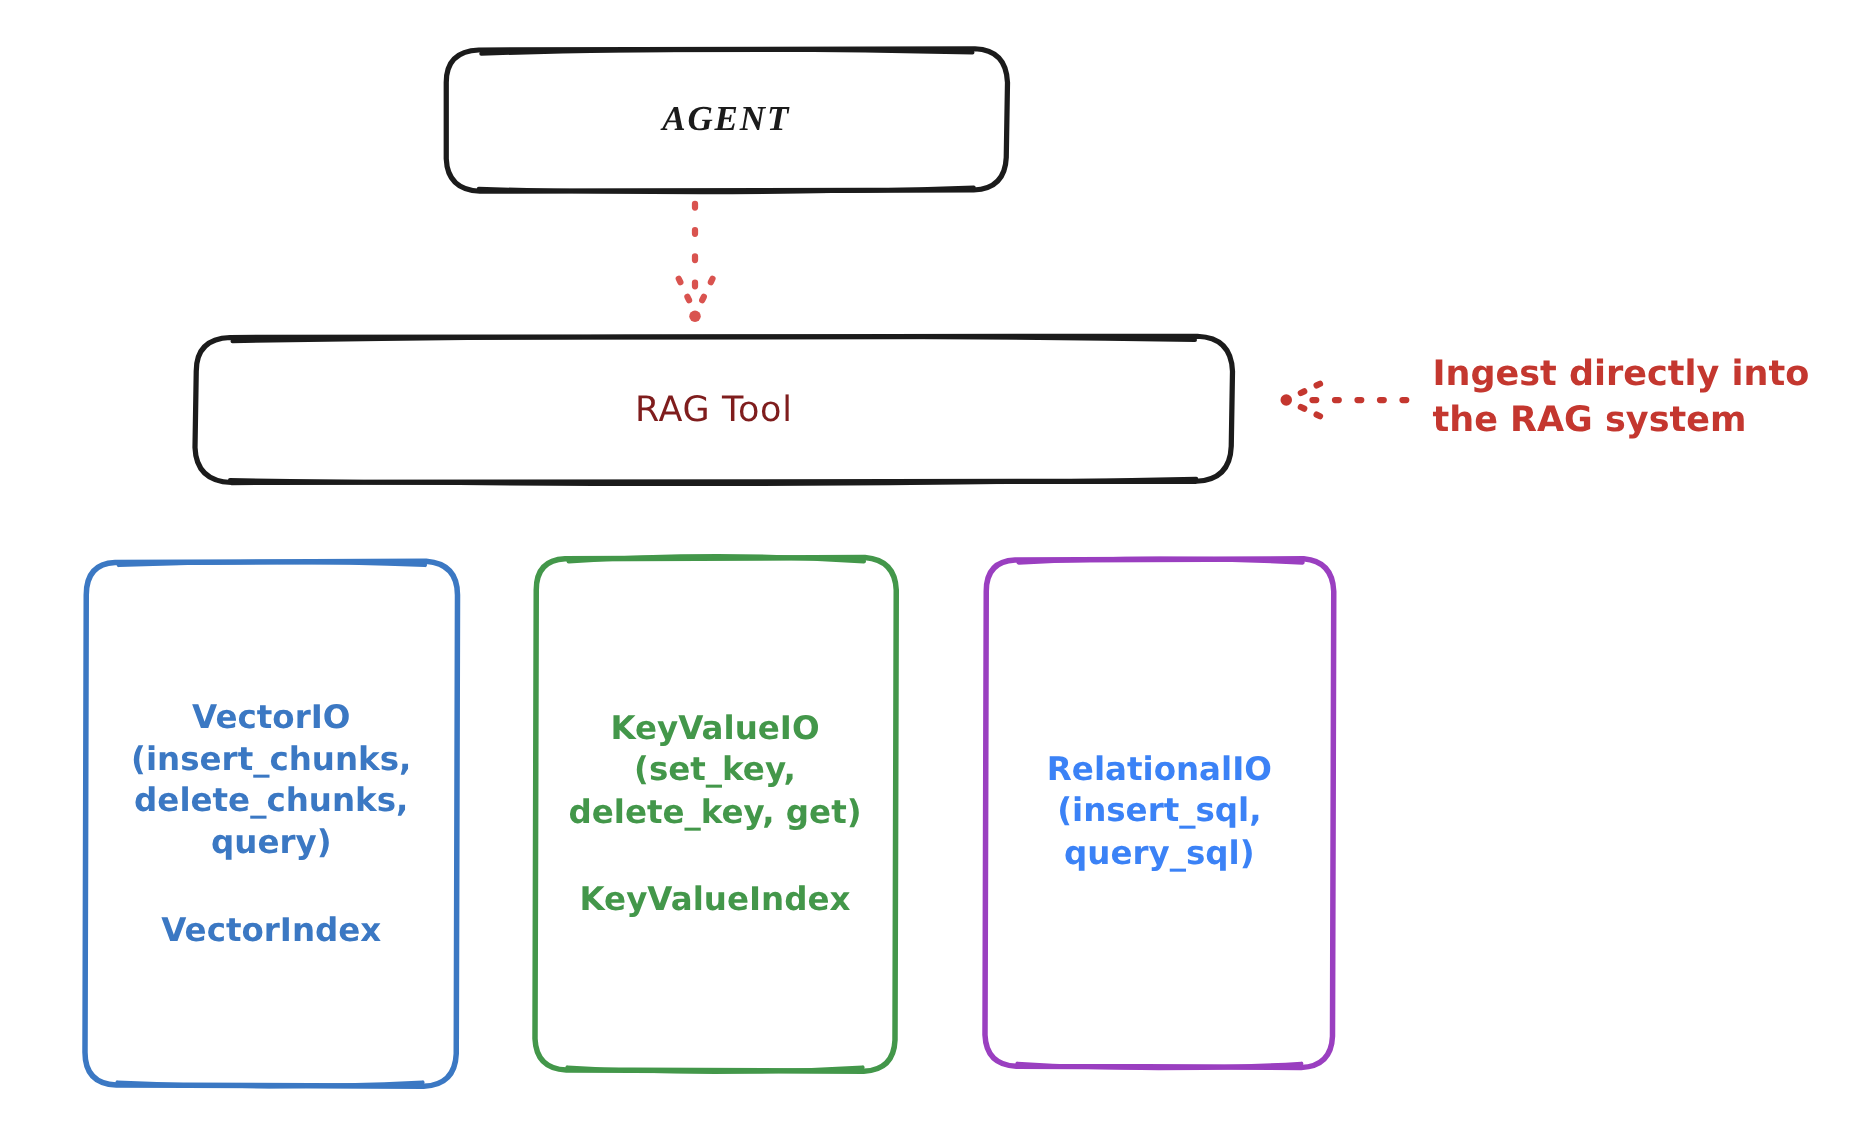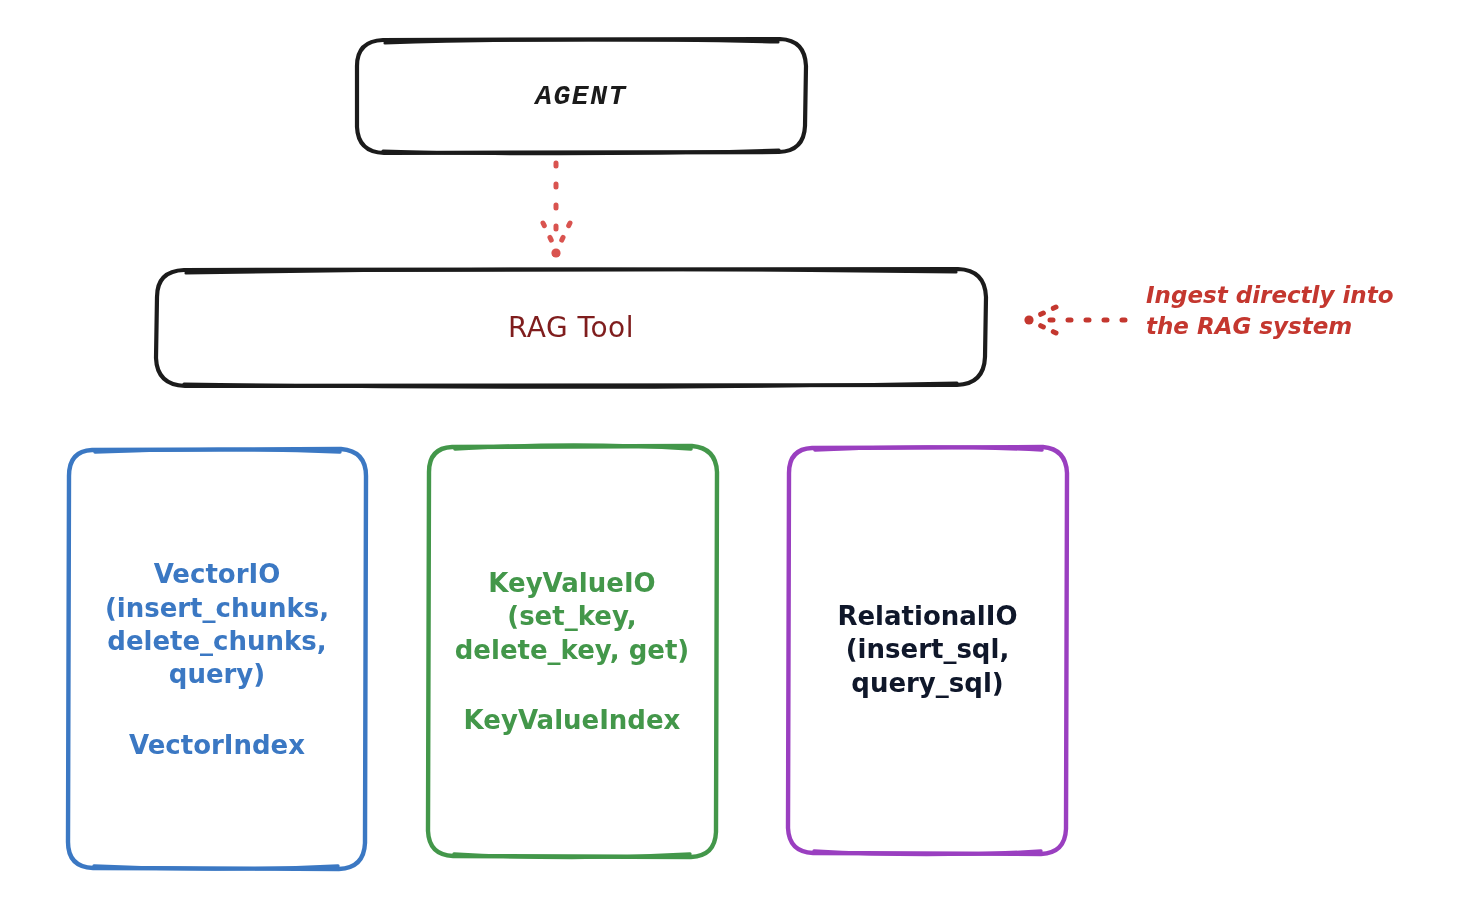--- a/index.html
+++ b/index.html
@@ -52,21 +52,21 @@
     top: 268px;
     width: 830px;
     height: 118px;
   }
   .node-title-dark {
     color: #1b1b1b;
     font-size: 28px;
     letter-spacing: 1.5px;
     font-style: italic;
     font-weight: 600;
-    font-family: Liberation Mono, monospace;
+    font-family: Liberation Serif, serif;
   }
   .node-title-plain {
     color: #7f1d1d;
     font-size: 28px;
     letter-spacing: 0.5px;
     font-weight: 500;
     font-family: "DejaVu Sans", sans-serif;
   }
 
   
@@ -98,32 +98,31 @@
   }
   .store-index {
     font-size: 26px;
     font-weight: 600;
     margin-top: 38px;
     font-family: "DejaVu Sans", sans-serif;
   }
 
   .c-blue   { color: #3b78c3; }
   .c-green  { color: #43974a; }
-  .c-purple { color: #0f172a; }
+  .c-purple { color: #3b82f6; }
 
   
   #ingest-annotation {
     position: absolute;
     left: 1146px;
     top: 280px;
     width: 330px;
     color: #c4372f;
-    font-size: 23px;
+    font-size: 28px;
     line-height: 1.33;
-    font-style: italic;
     font-weight: 600;
     white-space: pre-line;
     text-align: left;
     font-family: "DejaVu Sans", sans-serif;
   }
 
   
   #sketch-layer {
     position: absolute;
     left: 0;

